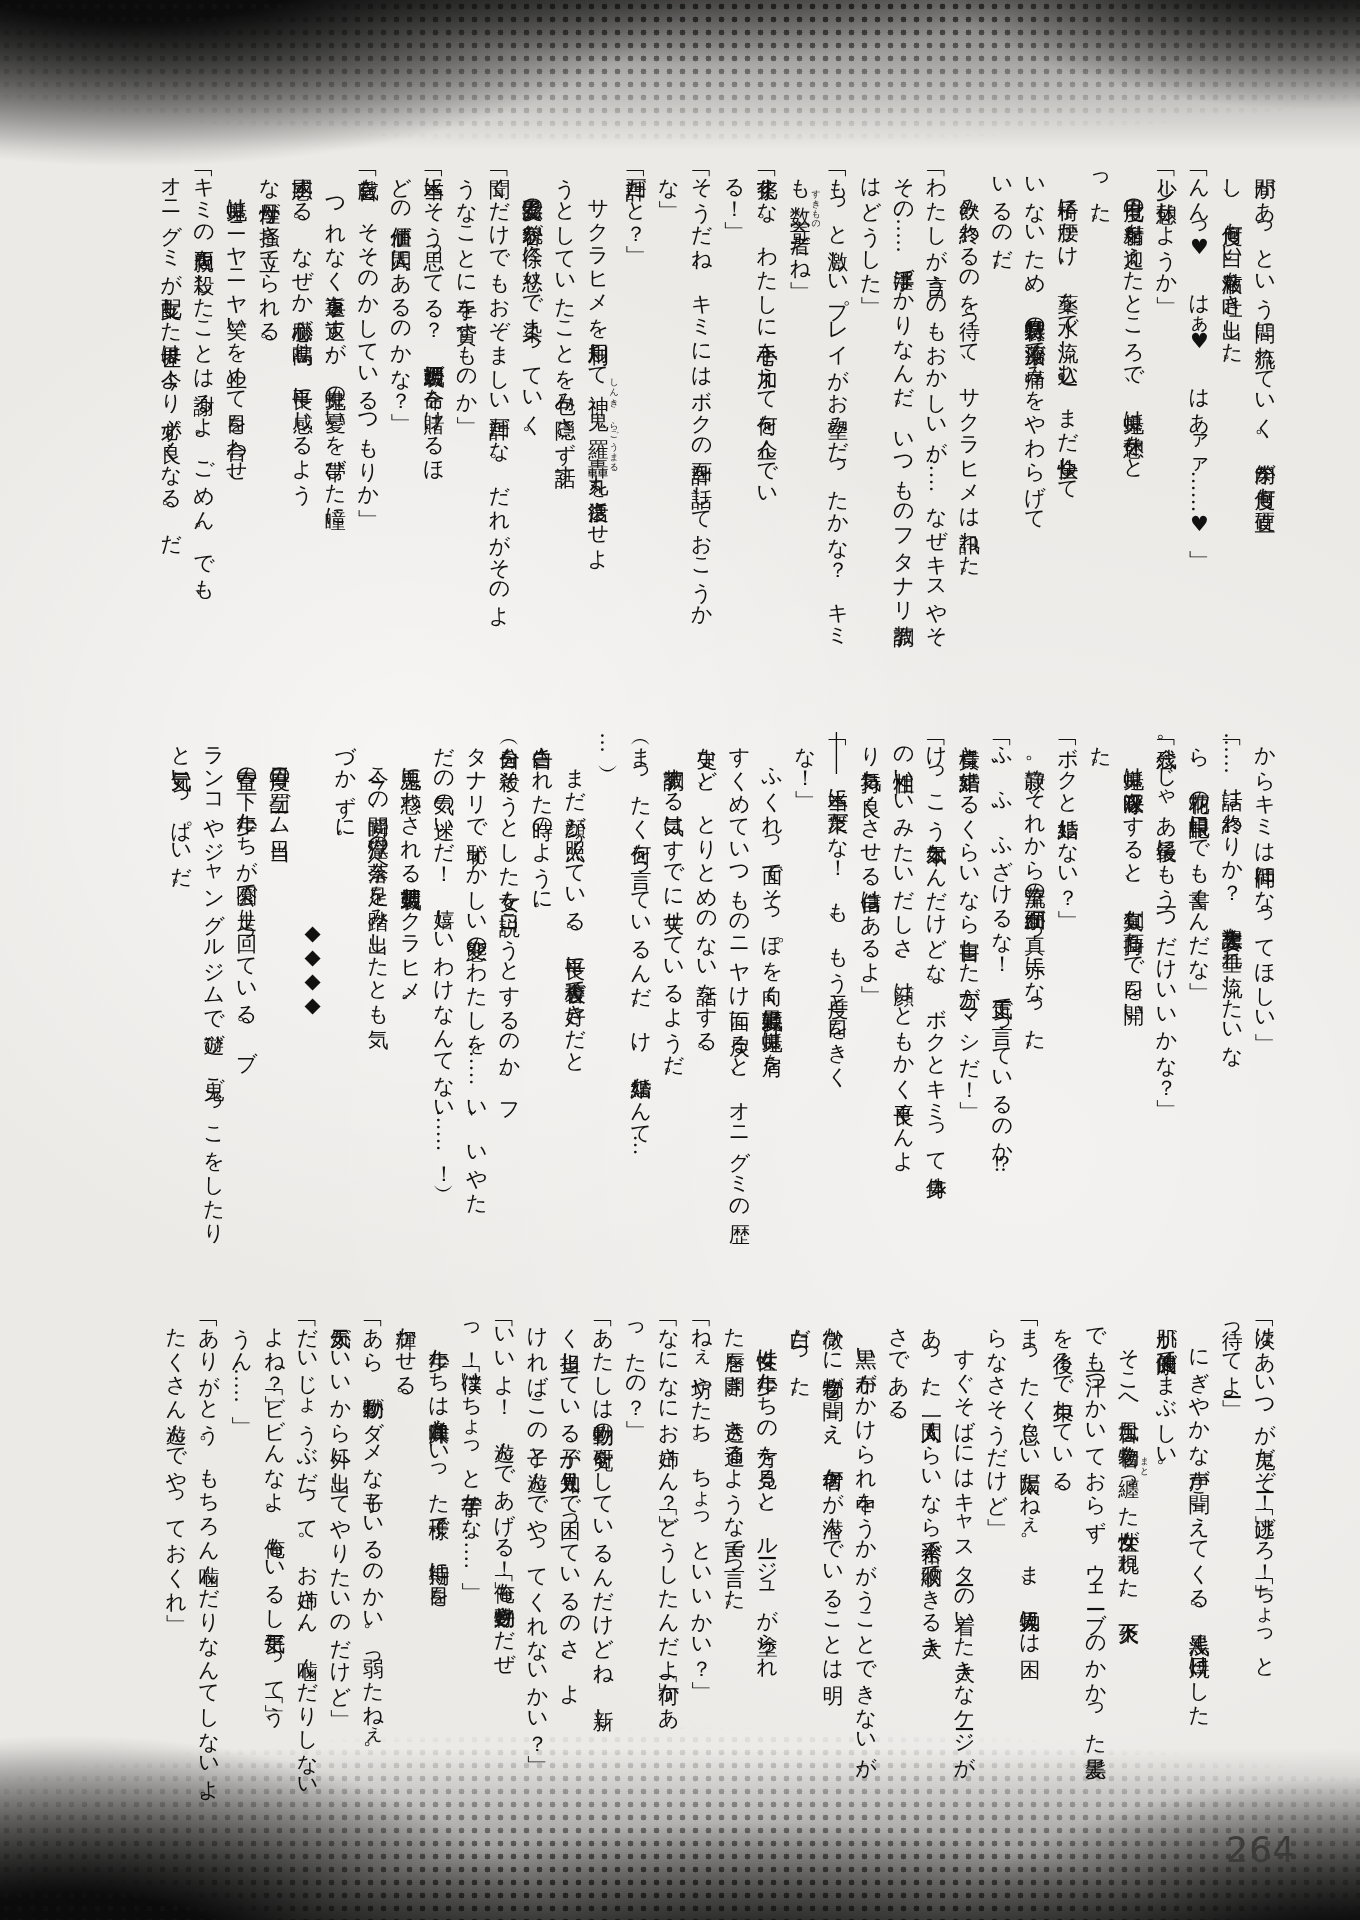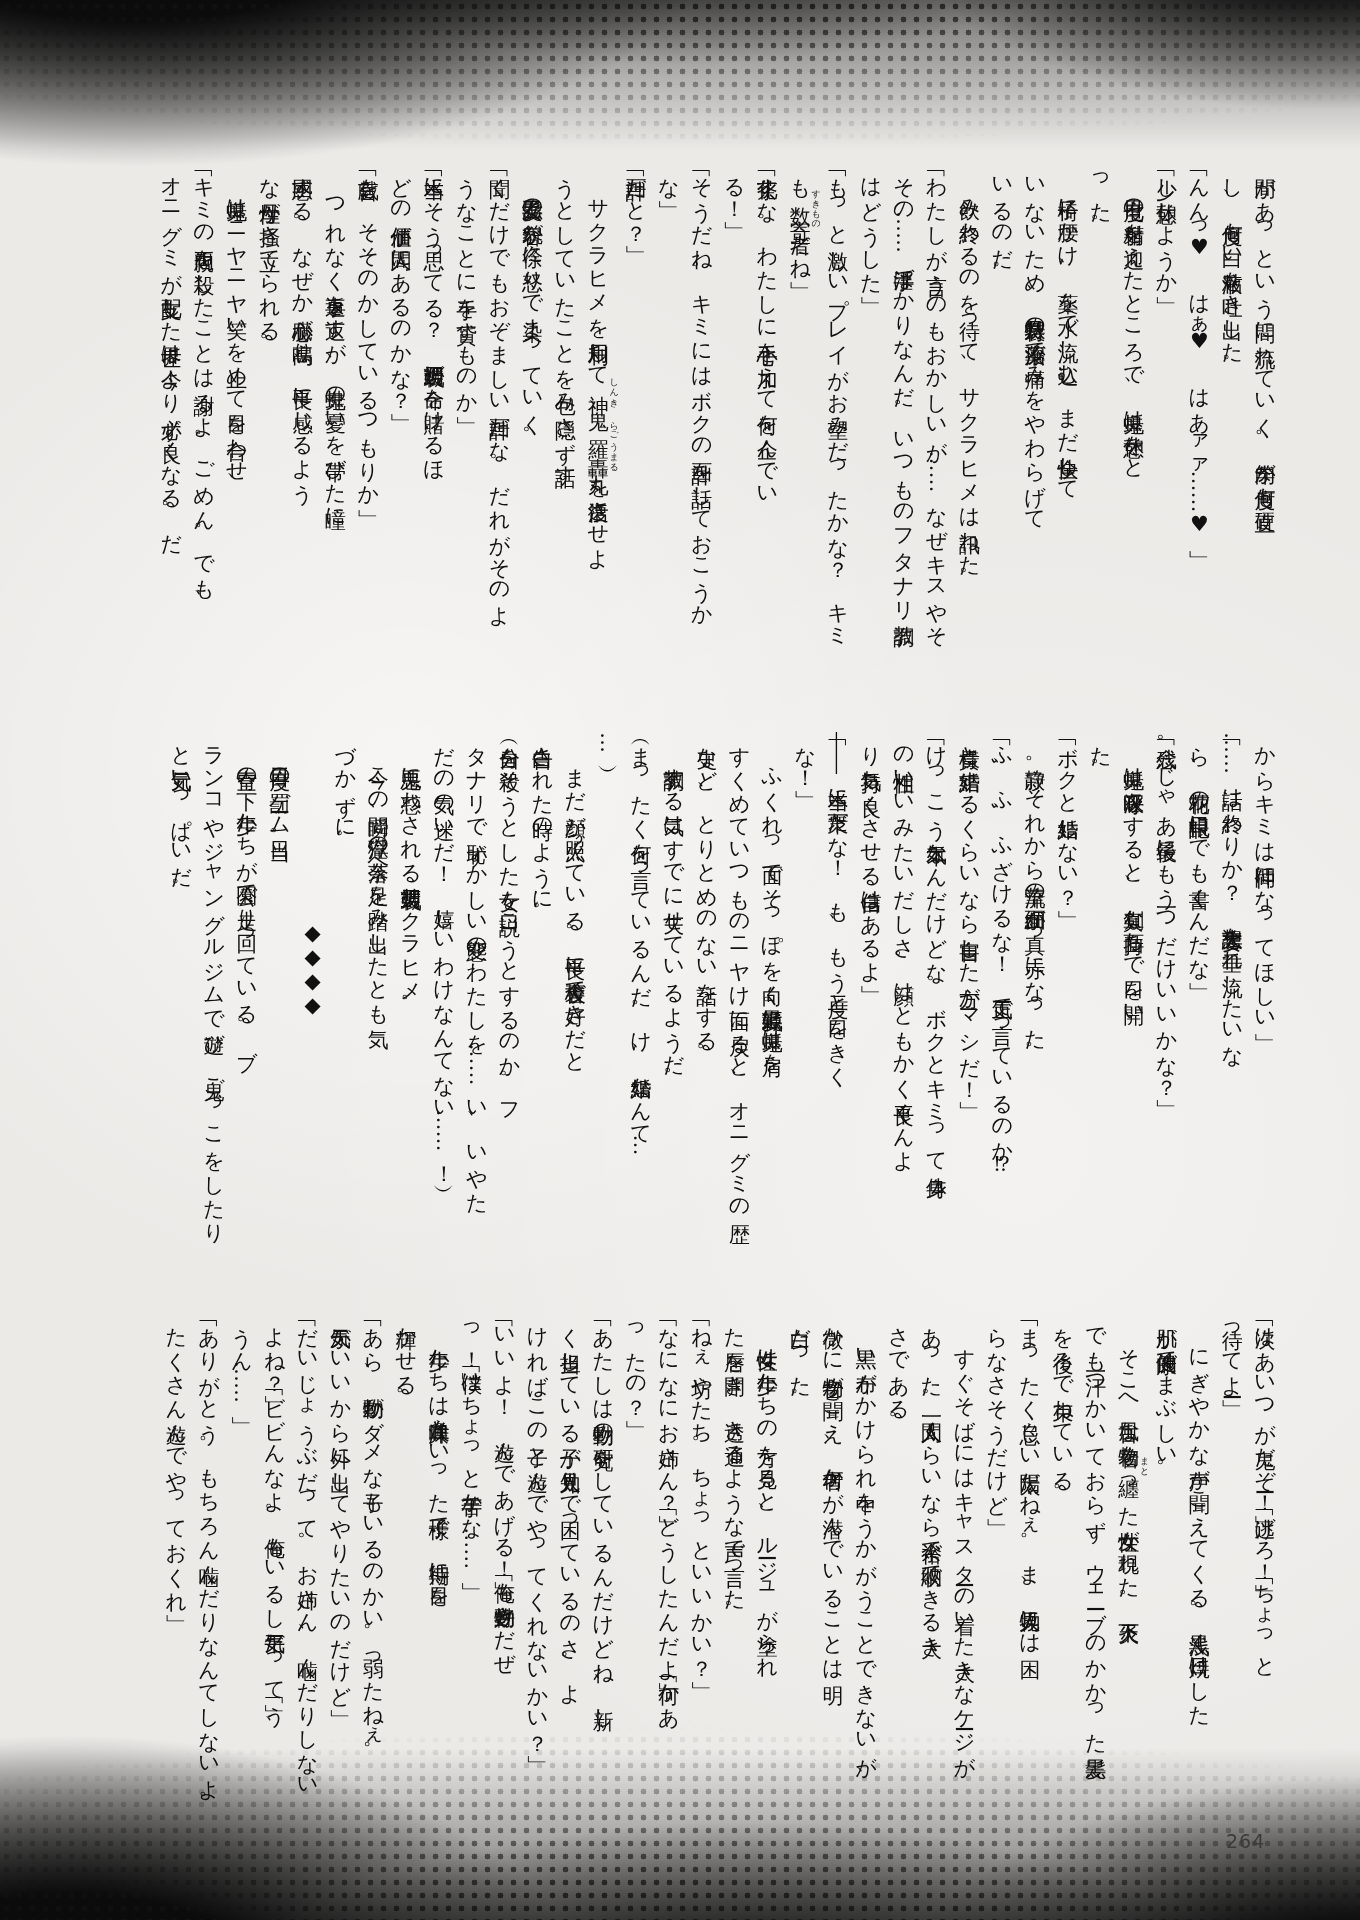--- a/index.html
+++ b/index.html
@@ -53,21 +53,21 @@
     color:#111;z-index:2;
   }
   #band-1{top:163px;}
   #band-2{top:732px;}
   #band-3{top:1313px;}
   .tcol{margin:0;white-space:nowrap;}
   ruby rt{font-size:9px;color:#222;}
   #page-number{
     position:absolute;left:1226px;top:1830px;z-index:5;
     font-family:"DejaVu Sans","Liberation Sans",sans-serif;
-    font-size:19px;color:#3b3b3b;letter-spacing:1px;
+    font-size:35px;color:#3b3b3b;letter-spacing:1px;
   }
 </style>
 </head>
 <body>
 
 <div id="paper"></div>
 
 <div id="fog-top" class="fog"></div>
 <div id="fog-bottom" class="fog"></div>
 

